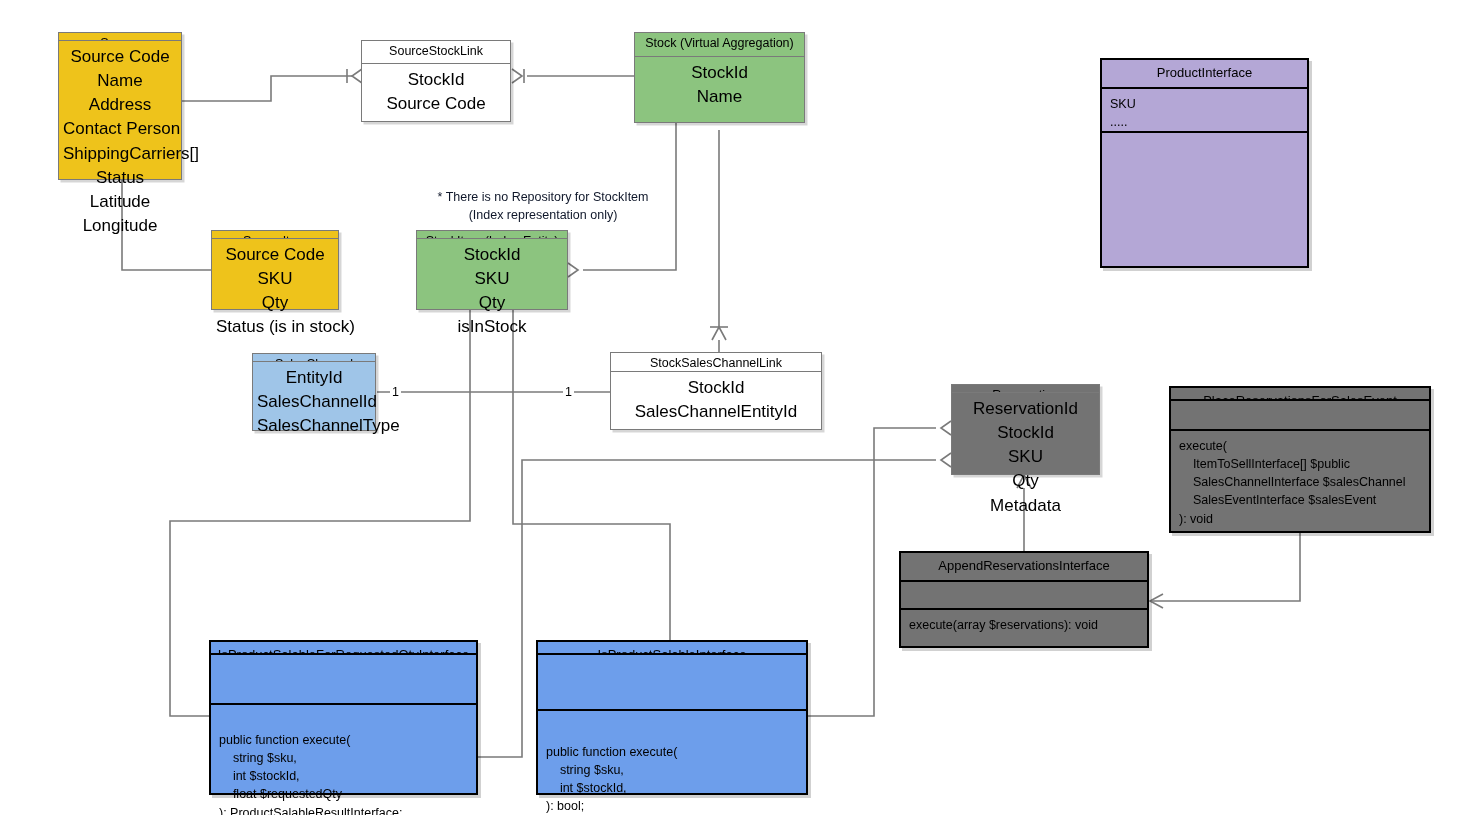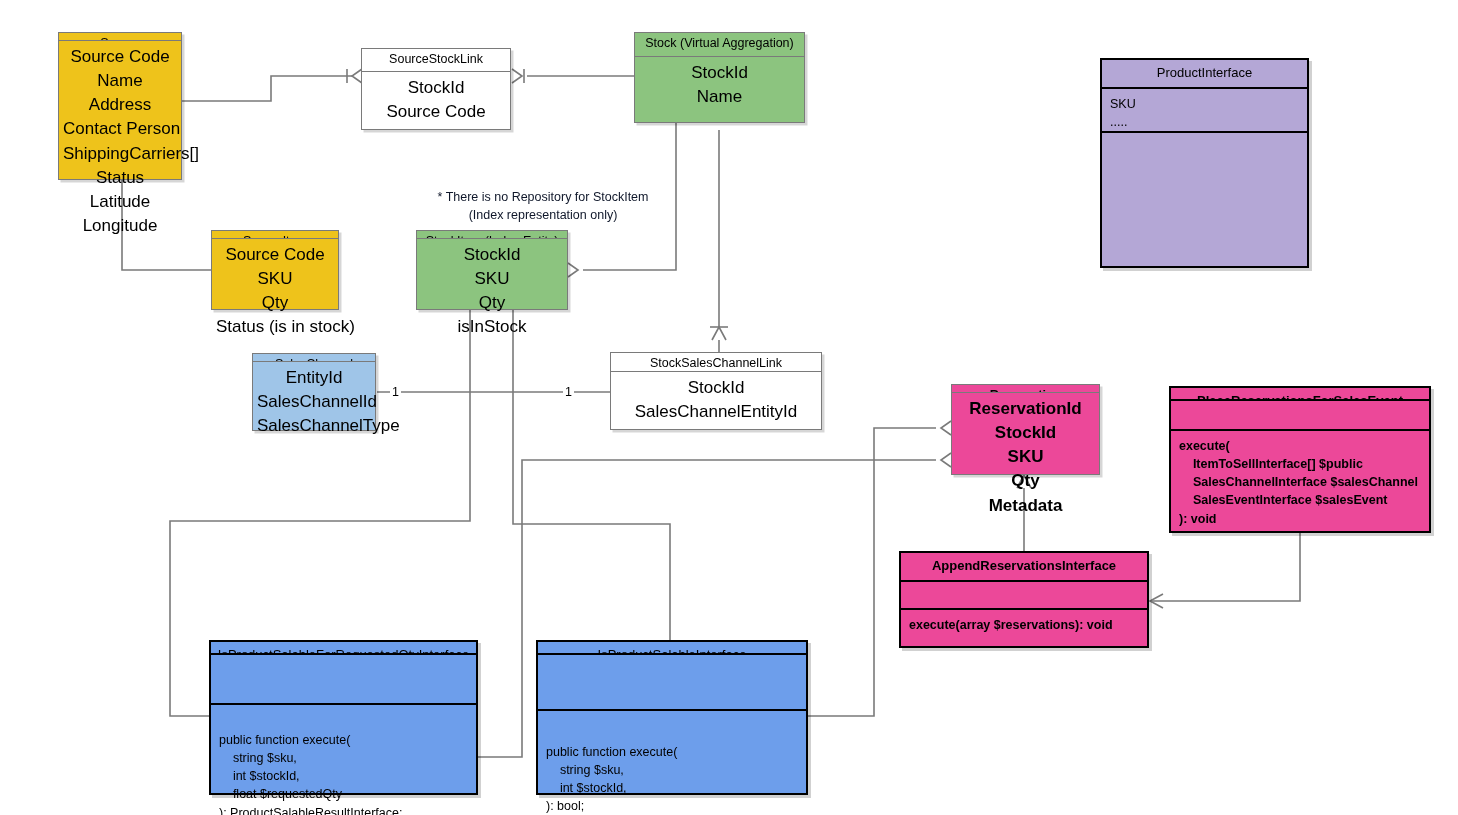--- a/index.html
+++ b/index.html
@@ -76,21 +76,21 @@
   }
   .uml .hdr  { border-bottom: 2px solid #000000; font-size: 13px; padding-top: 5px; padding-bottom: 6px; }
   .uml .mid  { box-sizing: border-box; border-bottom: 2px solid #000000; }
 
   
   .fill-gold   { background: #eec31b; }
   .fill-green  { background: #8bc храм; }
   .fill-green  { background: #8cc47f; }
   .fill-white  { background: #ffffff; }
   .fill-blue   { background: #6d9eeb; }
-  .fill-red    { background: #ec4899; font-weight: bold; }
+  .fill-red    { background: #737373; }
   .fill-purple { background: #b4a7d6; }
 
   
   .note {
     position: absolute;
     text-align: center;
     font-size: 12.5px;
     line-height: 1.45;
     white-space: pre;
     color: #0f172a;
@@ -165,21 +165,21 @@
     <div class="body" style="white-space:pre;">Source Code
 Name
 Address
 Contact Person
 ShippingCarriers[]
 Status
 Latitude
 Longitude</div>
   </div>
 
-  <div class="box er fill-white" style="left:361px; top:48px; width:150px; height:82px;">
+  <div class="box er fill-white" style="left:361px; top:40px; width:150px; height:82px;">
     <div class="hdr">SourceStockLink</div>
     <div class="body" style="white-space:pre;">StockId
 Source Code</div>
   </div>
 
   <div class="box er fill-green" style="left:634px; top:32px; width:171px; height:91px;">
     <div class="hdr">Stock (Virtual Aggregation)</div>
     <div class="body" style="white-space:pre;">StockId
 Name</div>
   </div>

